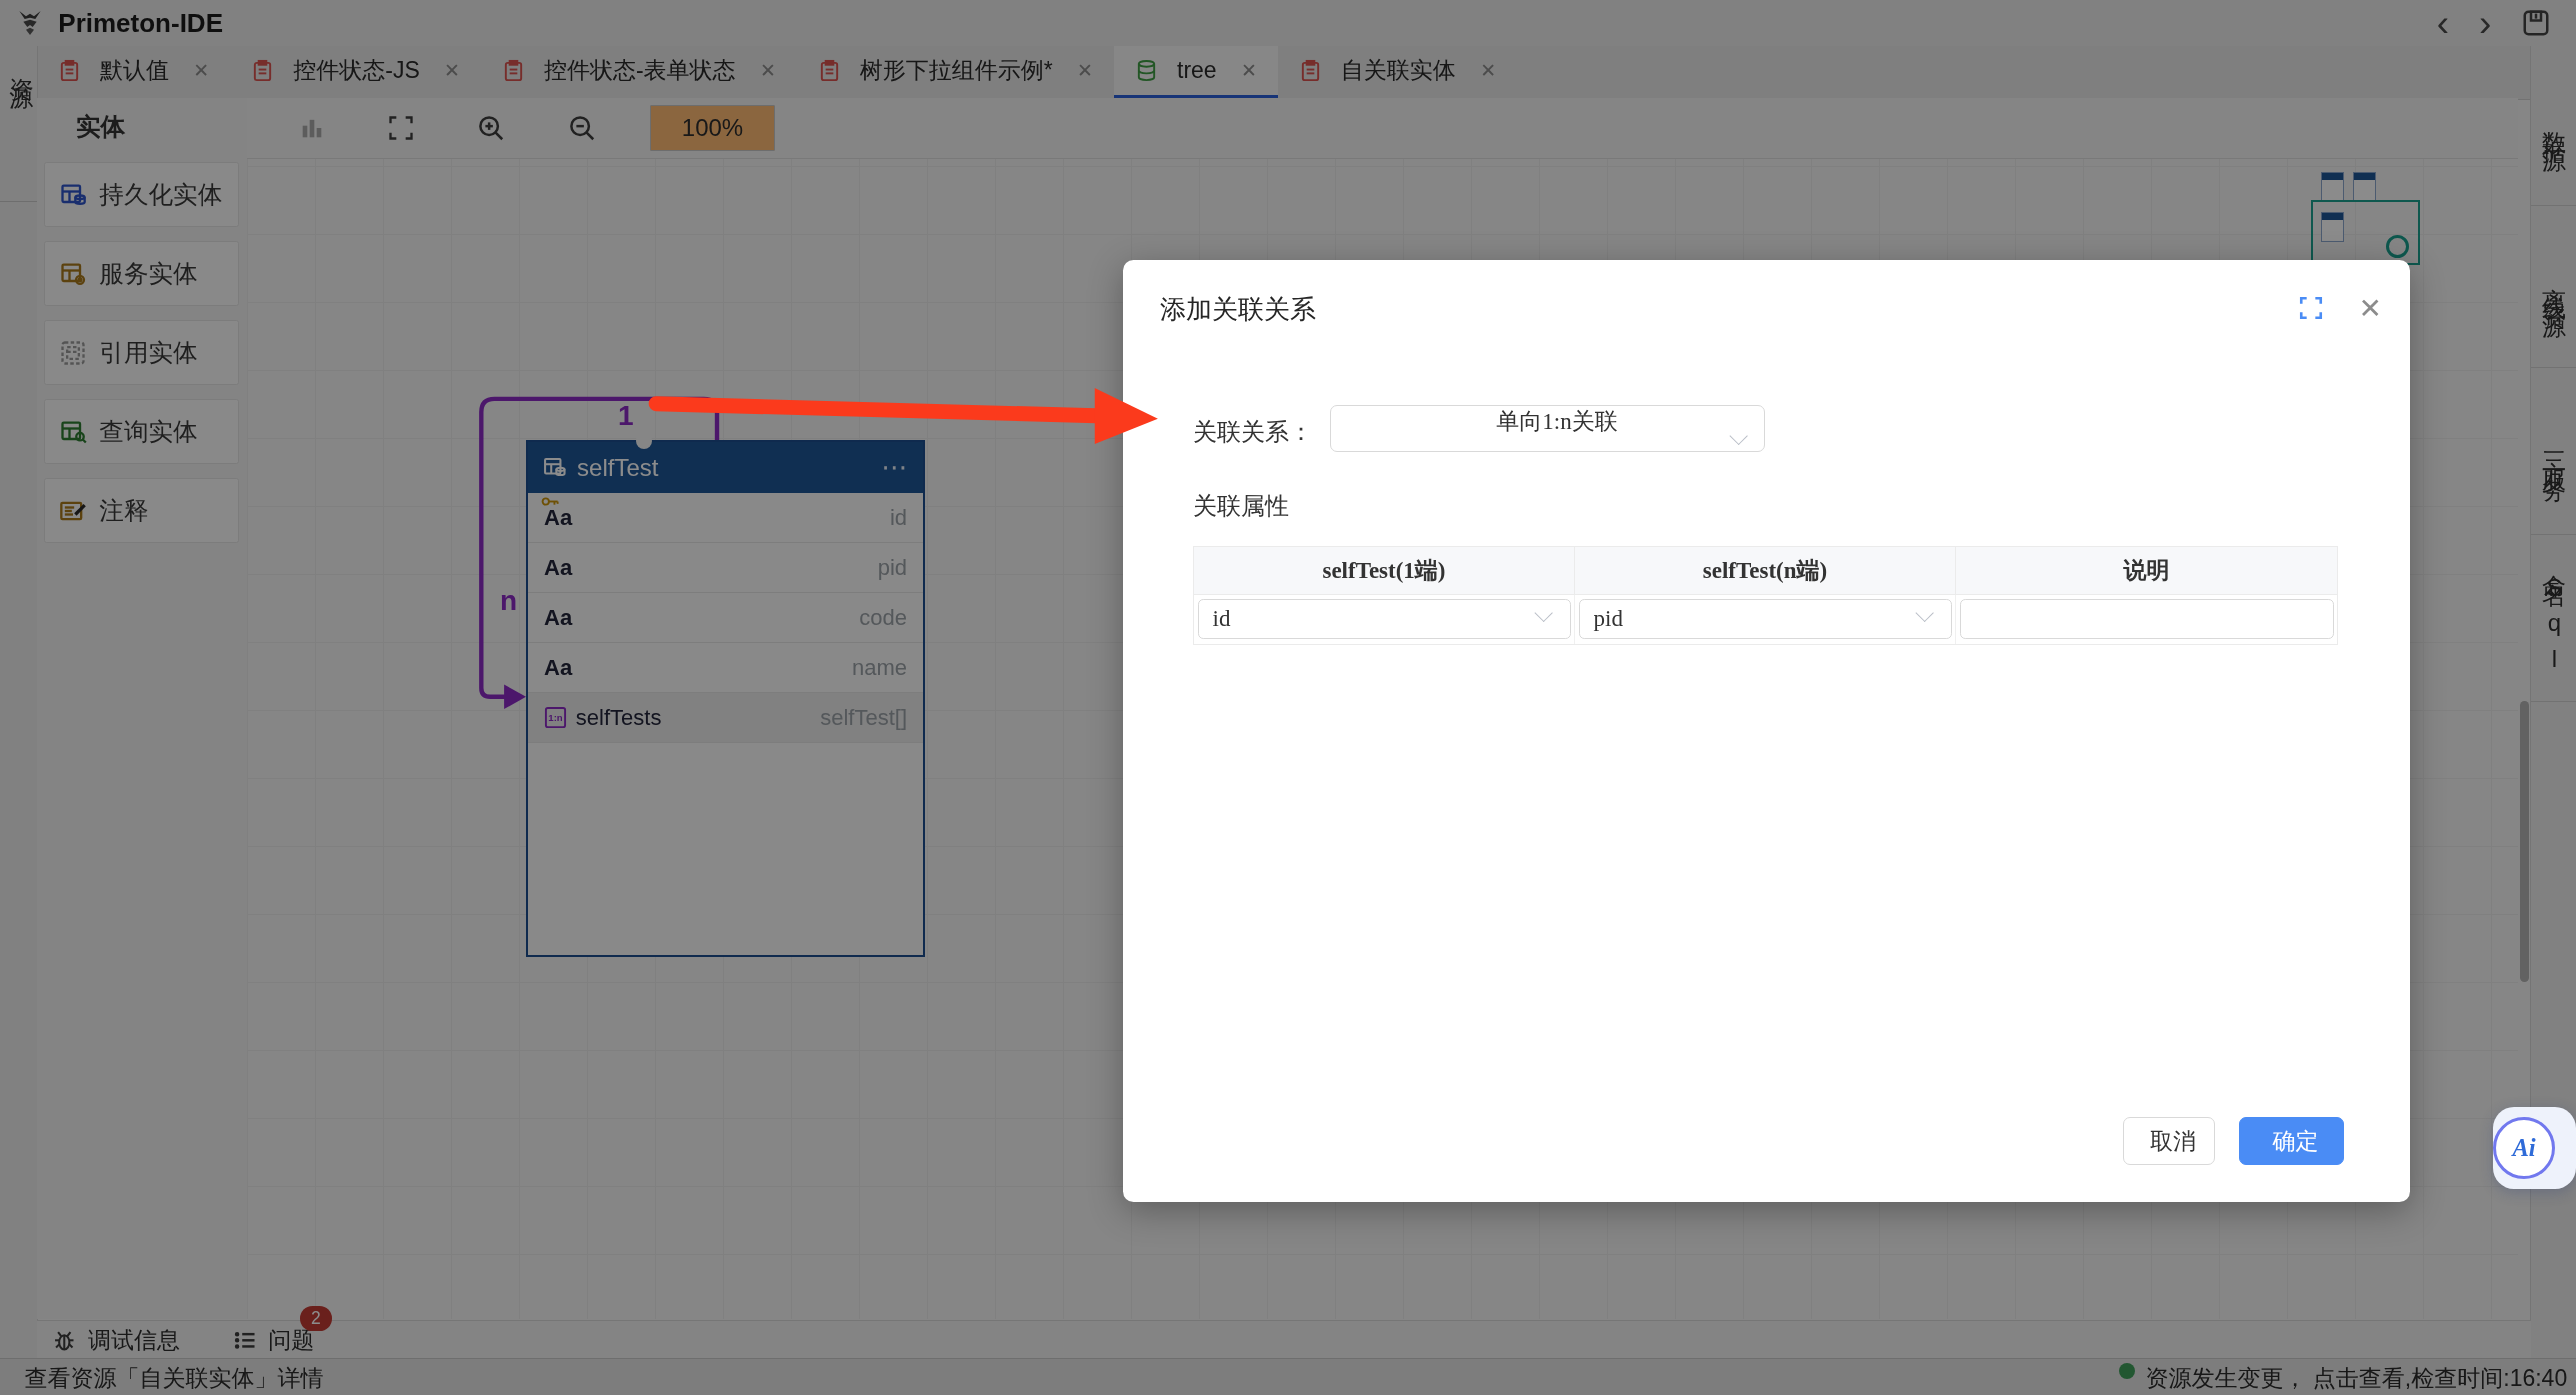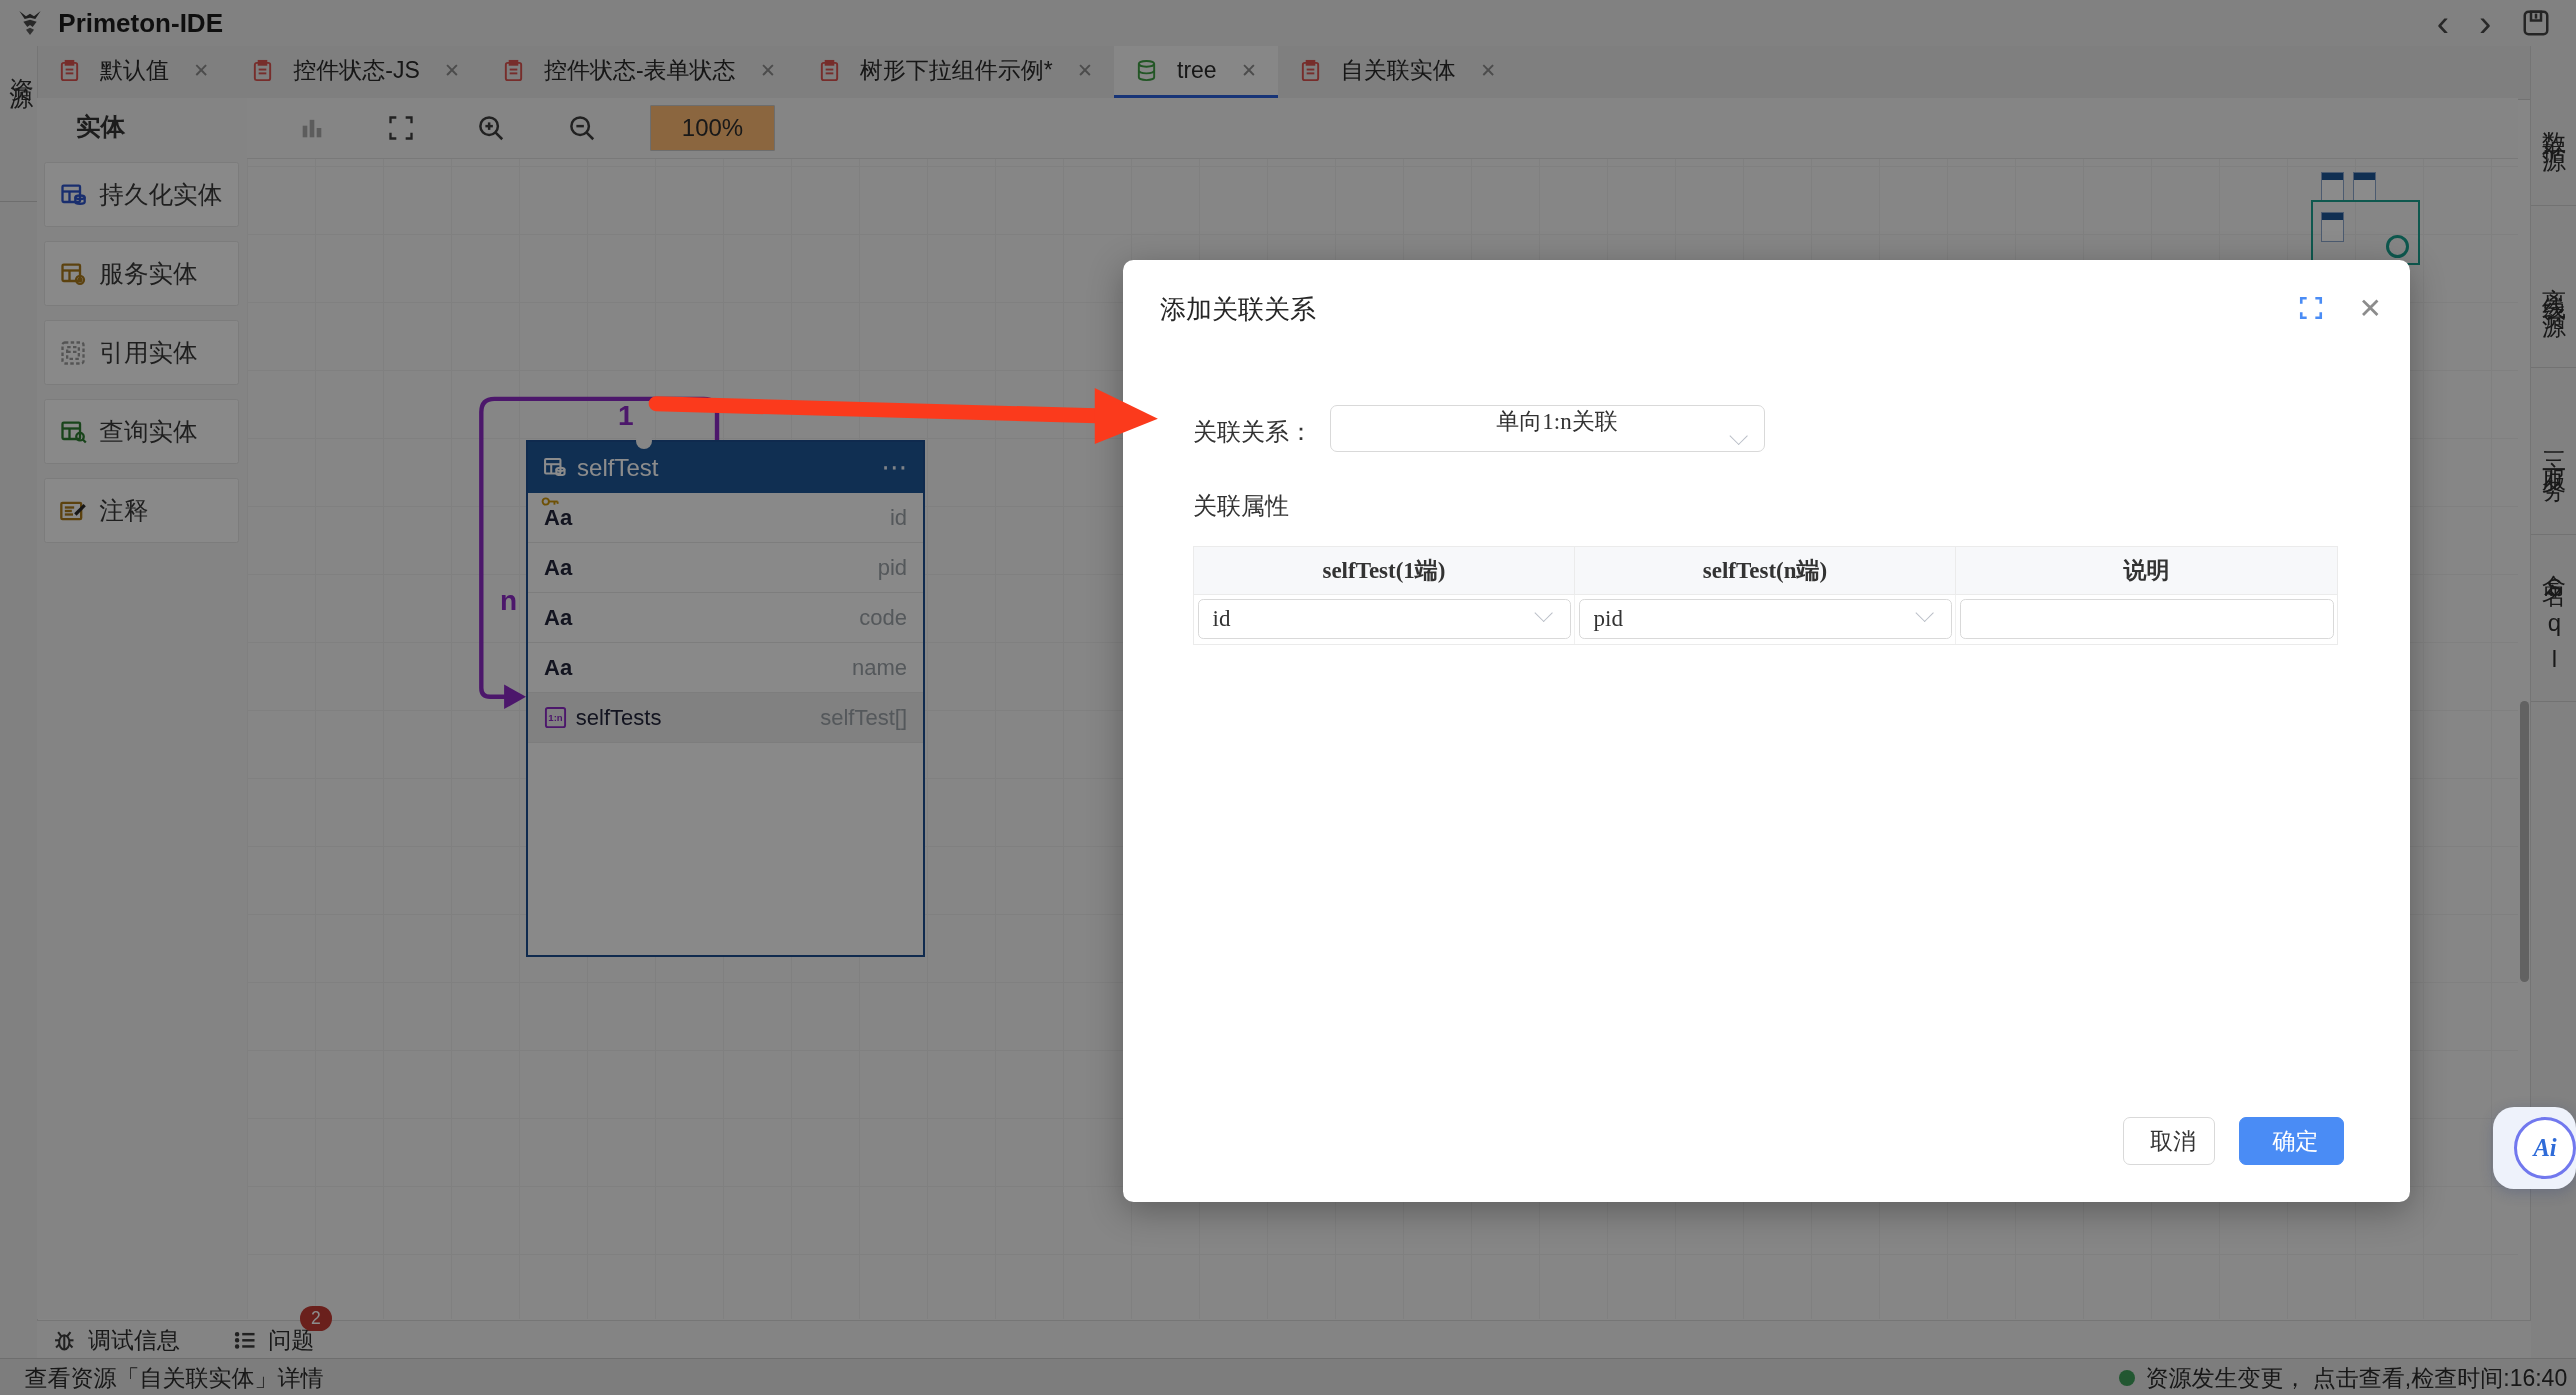--- a/index.html
+++ b/index.html
@@ -76,21 +76,21 @@
   .v-scrollbar{position:absolute;left:2520px;top:701px;width:8.8px;height:281px;border-radius:4.4px;background:#b2b2b2;}
 
   
   .debugbar{position:absolute;left:37px;top:1320px;width:2494px;height:39px;background:#f0f0f0;
             border-top:0.9px solid #d8d8d8;display:flex;align-items:center;font-size:23px;color:#2e2e2e;}
   .dbg-item{display:flex;align-items:center;gap:10.5px;position:relative;}
   .badge{position:absolute;right:-17.5px;top:-19px;min-width:24.6px;height:24.6px;border-radius:12.3px;background:#c23b34;
          color:#fff;font-size:17.5px;display:flex;align-items:center;justify-content:center;padding:0 3.5px;}
   .statusbar{position:absolute;left:0;top:1358px;width:2576px;height:38px;background:#e4e4e4;
              border-top:0.9px solid #c9c9c9;display:flex;align-items:center;font-size:23px;color:#2c2c2c;}
-  .sb-right{margin-left:auto;margin-right:8.8px;display:flex;align-items:center;gap:10.5px;}
+  .sb-right{margin-left:auto;margin-right:8.8px;display:flex;align-items:flex-start;gap:10.5px;}
   .dot{width:16px;height:16px;border-radius:50%;background:#3e9e5a;}
 
   
   .dim{position:absolute;left:0;top:0;width:2576px;height:1396px;background:rgba(0,0,0,0.45);z-index:40;}
 
   
   .modal{position:absolute;left:1123px;top:260px;width:1287px;height:942px;background:#fff;border-radius:10.5px;
          box-shadow:0 8.8px 35px rgba(0,0,0,.3);z-index:50;}
   .m-title{position:absolute;left:37px;top:32px;font-size:26px;color:#262626;font-weight:500;}
   .m-close{position:absolute;right:28px;top:32px;font-size:28px;color:#8c8c8c;}
@@ -114,21 +114,21 @@
   .cell-input{width:100%;height:40px;border:0.9px solid #d9d9d9;border-radius:5.3px;box-sizing:border-box;
               font-size:23px;padding:0 12.3px;outline:none;background:#fff;}
   .m-btn{position:absolute;height:48px;border-radius:7px;font-size:23px;display:flex;align-items:center;
          justify-content:center;box-sizing:border-box;padding-left:8px;}
   .btn-cancel{left:1000px;top:857px;width:92px;background:#fff;border:0.9px solid #d9d9d9;color:#333;}
   .btn-ok{left:1116px;top:857px;width:105px;background:#4a8cf5;color:#fff;border:0.9px solid #4a8cf5;}
 
   
   .red-arrow{position:absolute;left:614px;top:351px;z-index:60;}
   .ai-btn{position:absolute;left:2493px;top:1107px;width:83px;height:82px;background:#eef2fb;border-radius:21px;
-          z-index:55;box-shadow:0 3.5px 12.3px rgba(40,60,120,.25);display:flex;align-items:center;justify-content:flex-end;}
+          z-index:55;box-shadow:0 3.5px 12.3px rgba(40,60,120,.25);display:flex;align-items:center;justify-content:flex-start;}
   .ai-circle{width:56px;height:56px;border-radius:50%;border:3.5px solid #7178ee;background:#fff;display:flex;
              align-items:center;justify-content:center;font-size:24.6px;font-weight:bold;color:#2f6bd8;font-style:italic;}
 </style>
 </head>
 <body>
 
 <div class="stage">
 
   <div class="titlebar">
     <svg class="logo" width="32" height="32" viewBox="0 0 24 24">

